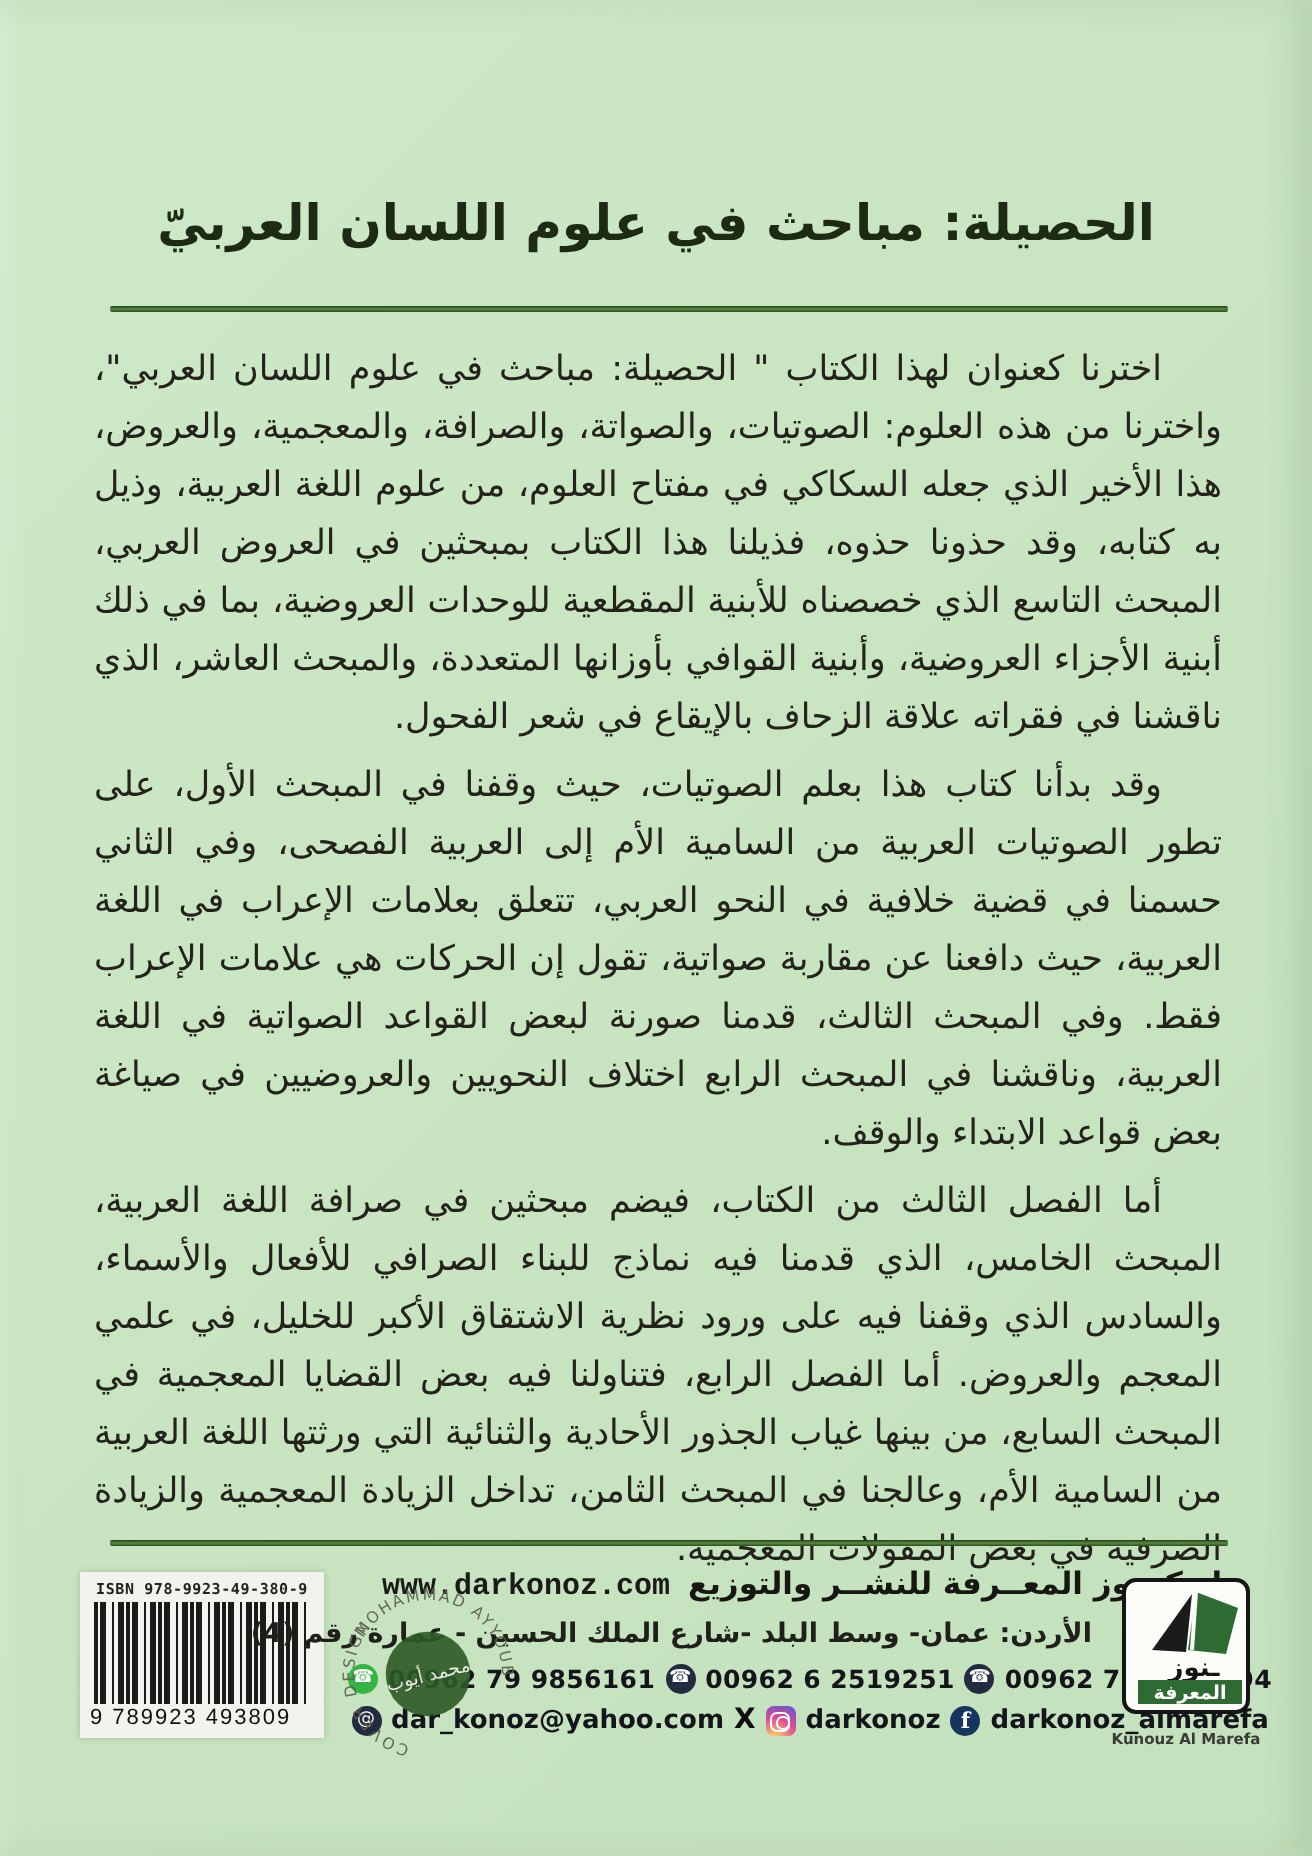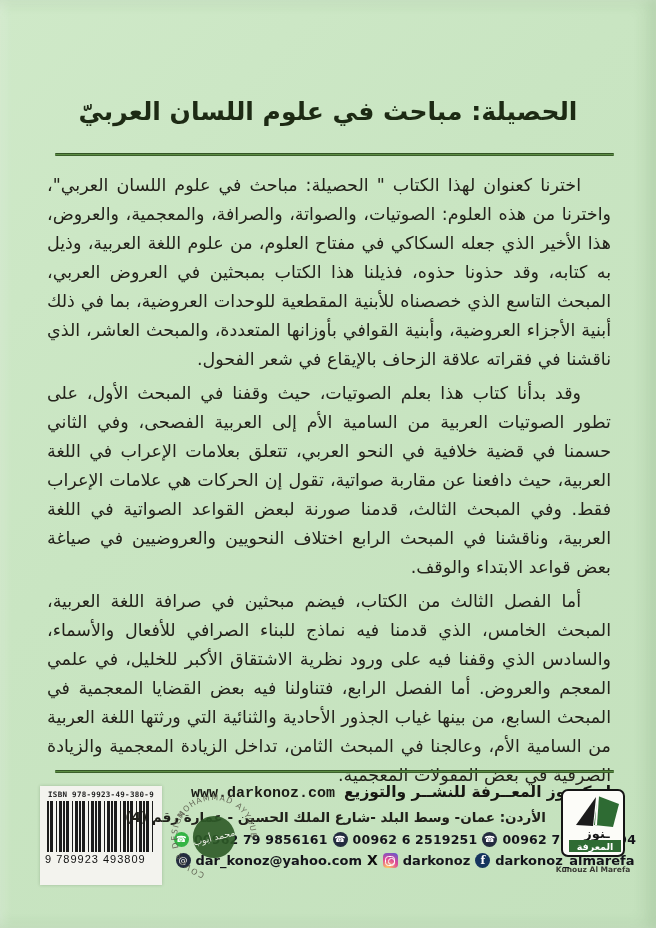--- a/index.html
+++ b/index.html
@@ -35,21 +35,21 @@
     font-size:17.5px;line-height:29px;color:#24231b;
   }
   .bodytext p{margin:0 0 5px 0;text-indent:30px;}
   
   .footer{
     position:absolute;top:783px;left:40px;right:24px;height:132px;
     display:flex;align-items:flex-start;
   }
   
   .barcode-label{
-    background:#f3f3ee;width:112px;padding:4px 5px 20px;
+    background:#f3f3ee;width:112px;padding:4px 5px 4px;
     box-shadow:0 0 3px rgba(40,70,35,.25);
     margin-top:3px;flex:0 0 auto;
   }
   .isbn-top{
     font-family:"DejaVu Sans Mono", monospace;
     font-size:7.5px;font-weight:bold;color:#222;
     text-align:center;white-space:nowrap;letter-spacing:.3px;
   }
   .bars{
     height:51px;margin:2px 2px 0 2px;

